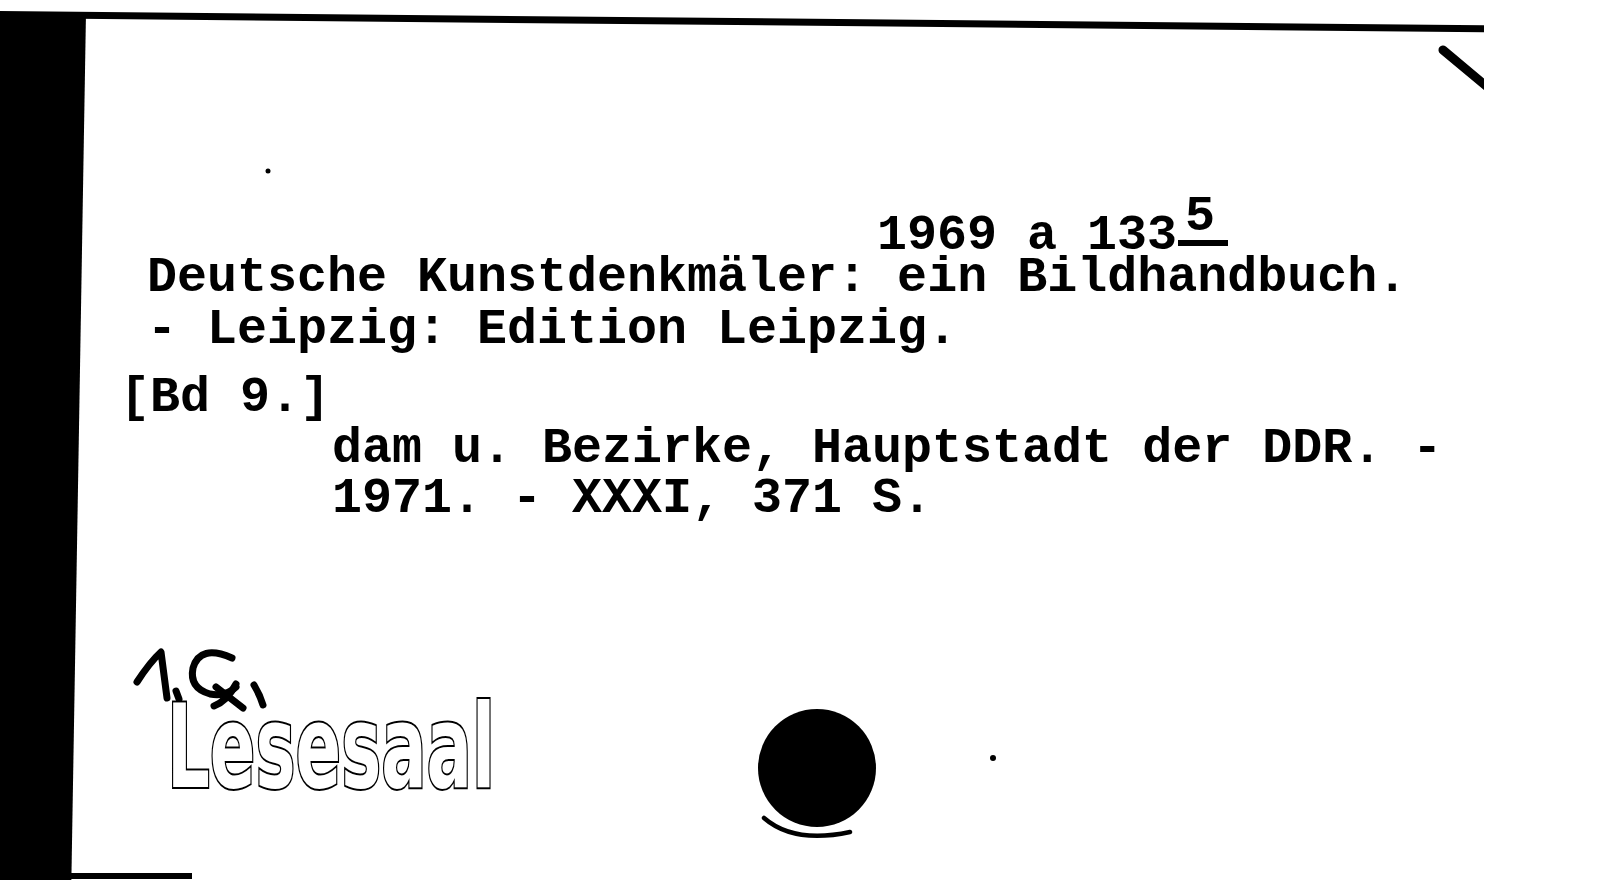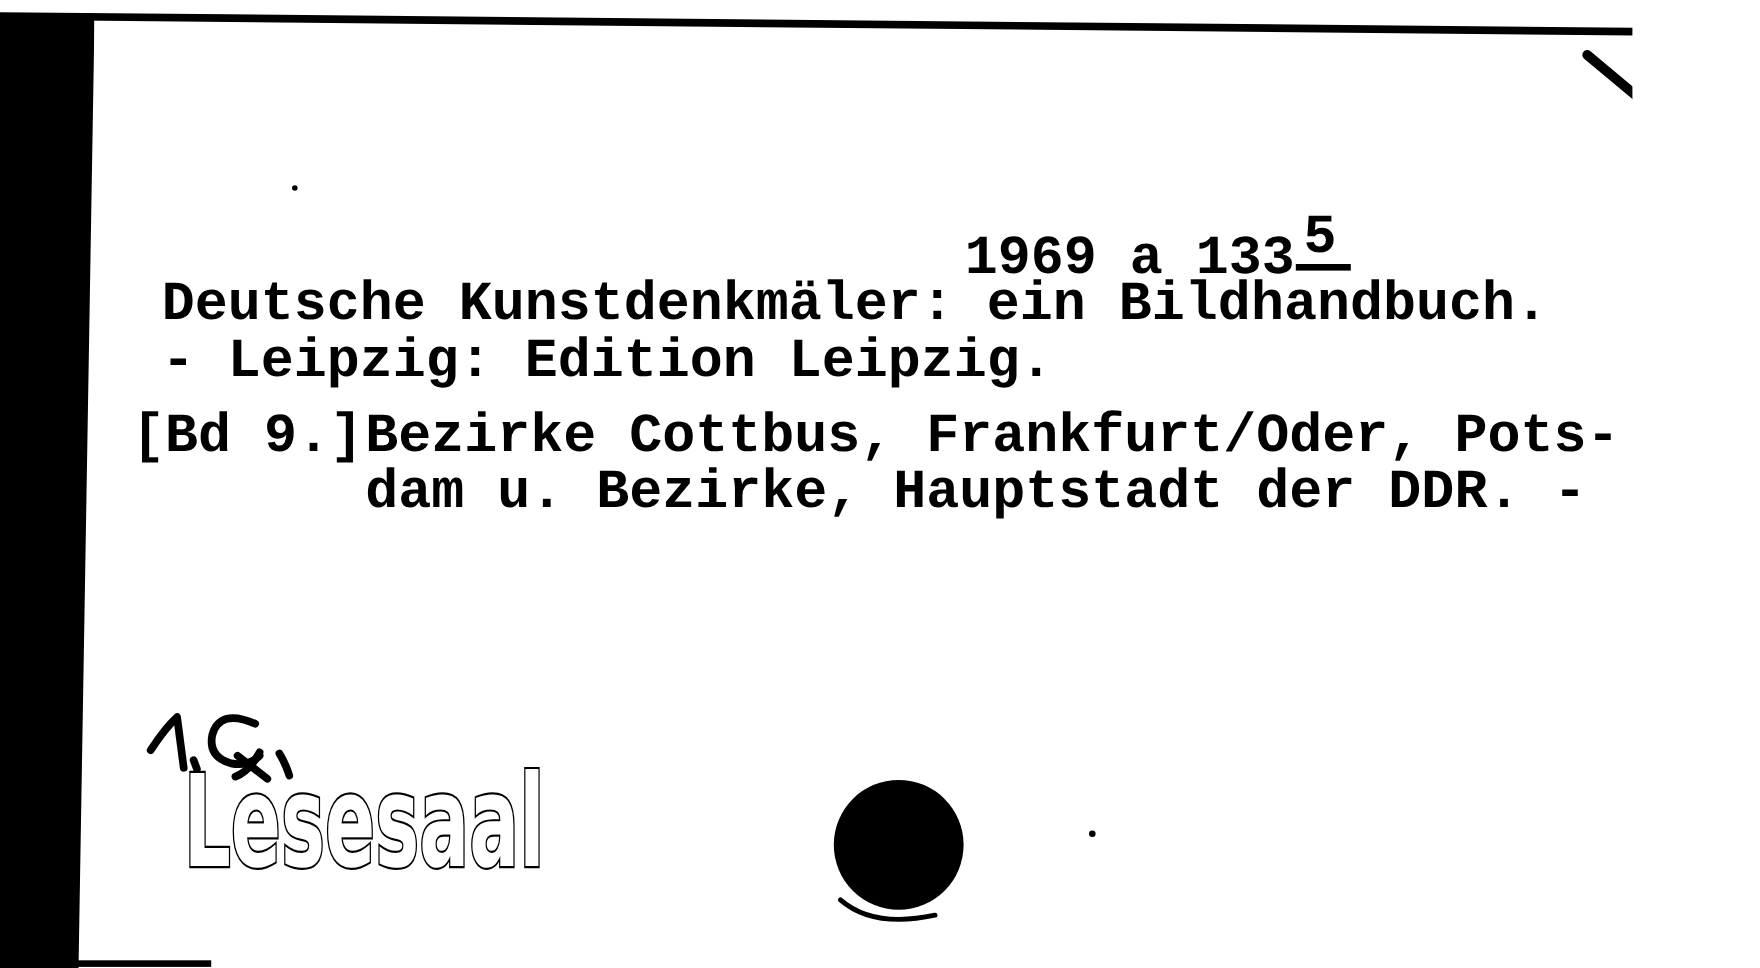--- a/index.html
+++ b/index.html
@@ -47,22 +47,22 @@
   <div class="edge bottom-line"></div>
 
   <div class="tw" style="left:877px; top:211px;">1969 a 133</div>
   <div class="tw" style="left:1185px; top:192px;">5</div>
   <div class="underline-mark" style="left:1178px; top:240px; width:50px; height:6px;"></div>
 
   <div class="tw" style="left:147px; top:305px;">- Leipzig: Edition Leipzig.</div>
   <div class="tw" style="left:147px; top:253px;">Deutsche Kunstdenkmäler: ein Bildhandbuch.</div>
 
   <div class="tw" style="left:120px; top:373px;">[Bd 9.]</div>
-  <div class="tw" style="left:332px; top:373px;">Bezirke Cottbus, Frankfurt/Oder, Pots-</div>
   <div class="tw" style="left:332px; top:424px;">dam u. Bezirke, Hauptstadt der DDR. -</div>
+  <div class="tw" style="left:332px; top:474px;">1971. - XXXI, 371 S.</div>
 
   <svg class="overlay" width="1600" height="880" viewBox="0 0 1600 880">
 
     <path d="M 1515 14 L 1552 14 L 1552 60 Q 1549 22 1512 20 Z" fill="#000"></path>
 
     <line x1="1443" y1="50" x2="1528" y2="121" stroke="#000" stroke-width="9" stroke-linecap="round"></line>
 
     <g fill="none" stroke="#000" stroke-width="7" stroke-linecap="round" stroke-linejoin="round" aria-label="1.Gr,">
       <path d="M 137 682 Q 150 662 161 652 L 167 698"></path>
       <path d="M 176 691 L 179 699"></path>

